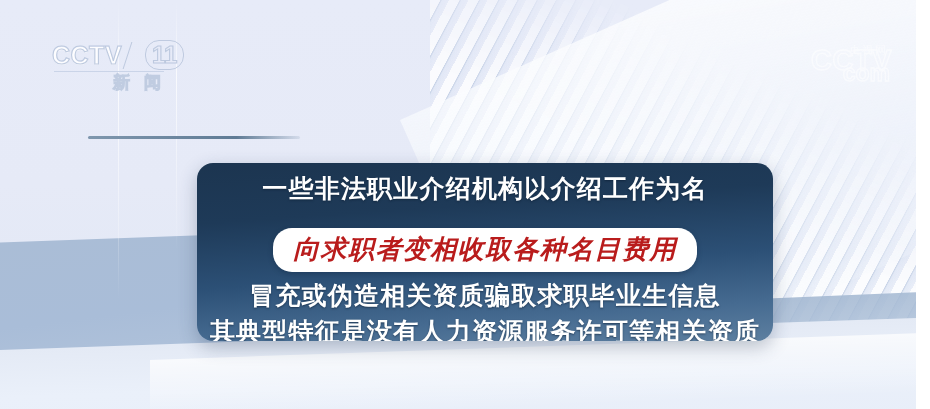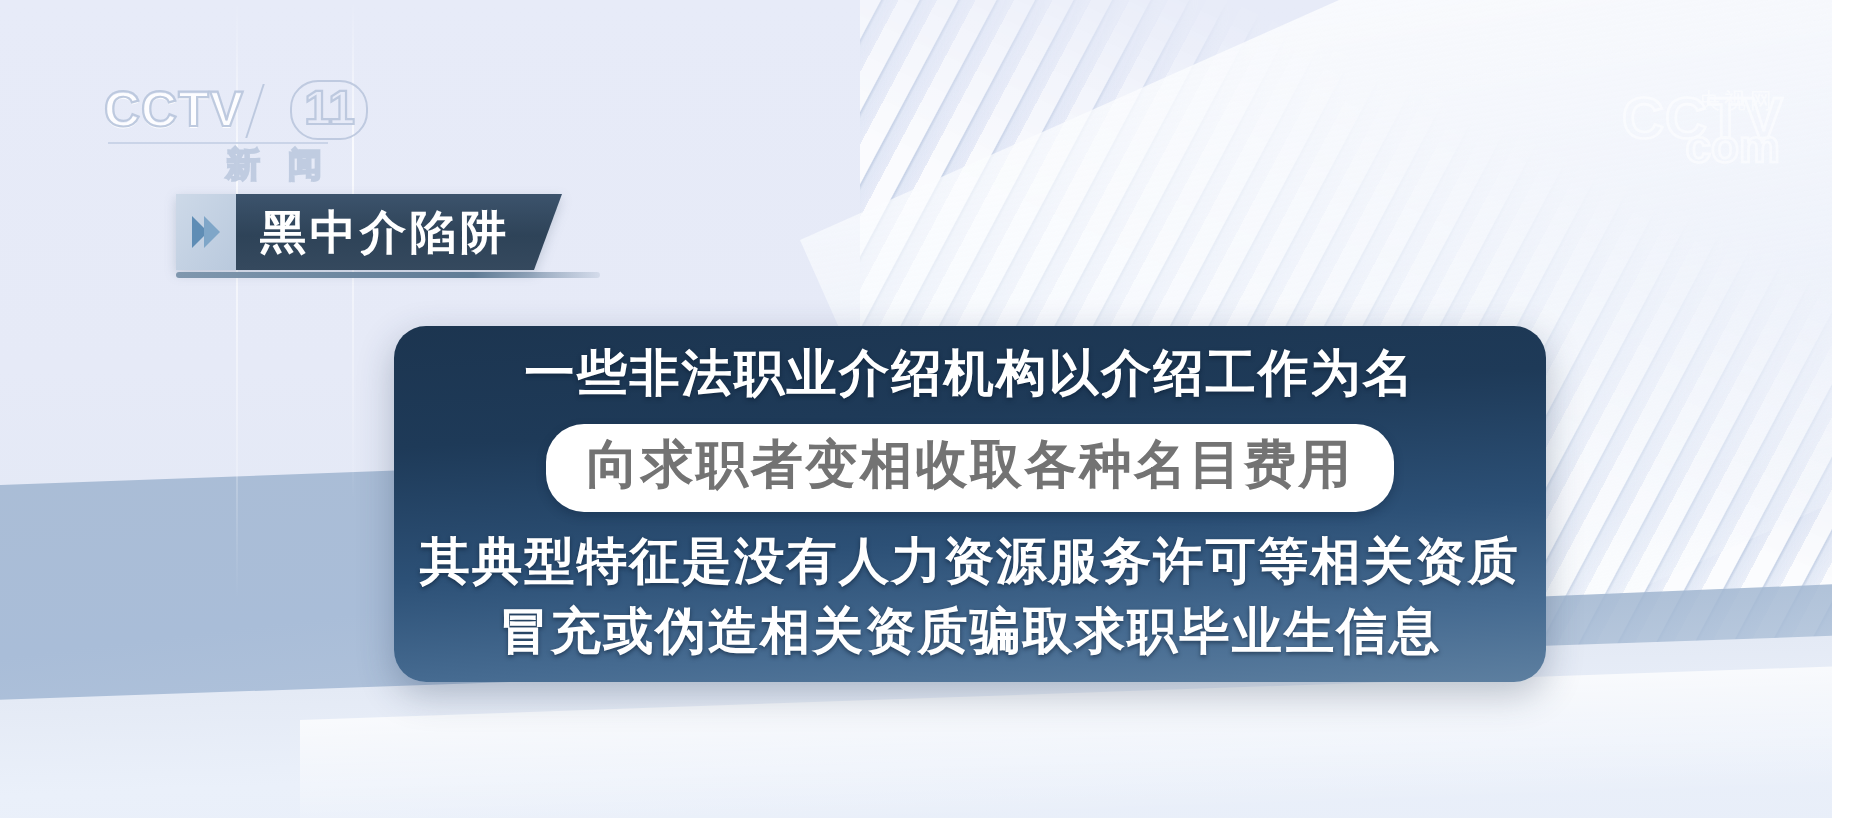--- a/index.html
+++ b/index.html
@@ -269,33 +269,34 @@
   .line {
     color: #ffffff;
     font-size: 25px;
     font-weight: 700;
     letter-spacing: 1.2px;
     font-family: "DejaVu Sans", sans-serif;
     white-space: nowrap;
     text-shadow: 0 1px 2px rgba(10,25,45,0.55);
     line-height: 34px;
   }
-  .line-1 { margin-bottom: 5px; font-family: Liberation Mono, monospace; }
+  .line-1 { margin-bottom: 21px; }
   .pill {
     background: #ffffff;
     border-radius: 19px;
     padding: 4px 20px 6px 20px;
     margin: 1px 0 6px 0;
     box-shadow: 0 2px 5px rgba(15,35,60,0.35);
   }
   .pill .line {
-    color: #737373;
+    color: #b91c1c;
     text-shadow: none;
     font-size: 26px;
     letter-spacing: 1.4px;
+    font-style: italic;
   }
   .line-3 { margin-top: 2px; }
   .line-4 { margin-top: 1px; }
 </style>
 </head>
 <body>
 
 <div id="stage">
 
   <div class="bg-layer bg-wash"></div>
@@ -322,35 +323,26 @@
       <span>闻</span>
     </div>
   </div>
 
   <div class="watermark">
     <div class="wm-main">CCTV</div>
     <div class="wm-cn">央视网</div>
     <div class="wm-com">com</div>
   </div>
 
-  <div class="topic-banner">
-    <div class="topic-arrows">
-      <span class="chev c1"></span>
-      <span class="chev c2"></span>
-    </div>
-    <div class="topic-plate">
-      <span class="topic-text">黑中介陷阱</span>
-    </div>
-  </div>
   <div class="topic-underline"></div>
 
   <div class="text-panel">
     <div class="panel-lines">
       <div class="line line-1">一些非法职业介绍机构以介绍工作为名</div>
       <div class="pill">
         <div class="line">向求职者变相收取各种名目费用</div>
       </div>
+      <div class="line line-4">冒充或伪造相关资质骗取求职毕业生信息</div>
       <div class="line line-3">其典型特征是没有人力资源服务许可等相关资质</div>
-      <div class="line line-4">冒充或伪造相关资质骗取求职毕业生信息</div>
     </div>
   </div>
 
 </div>
 
 </body></html>

